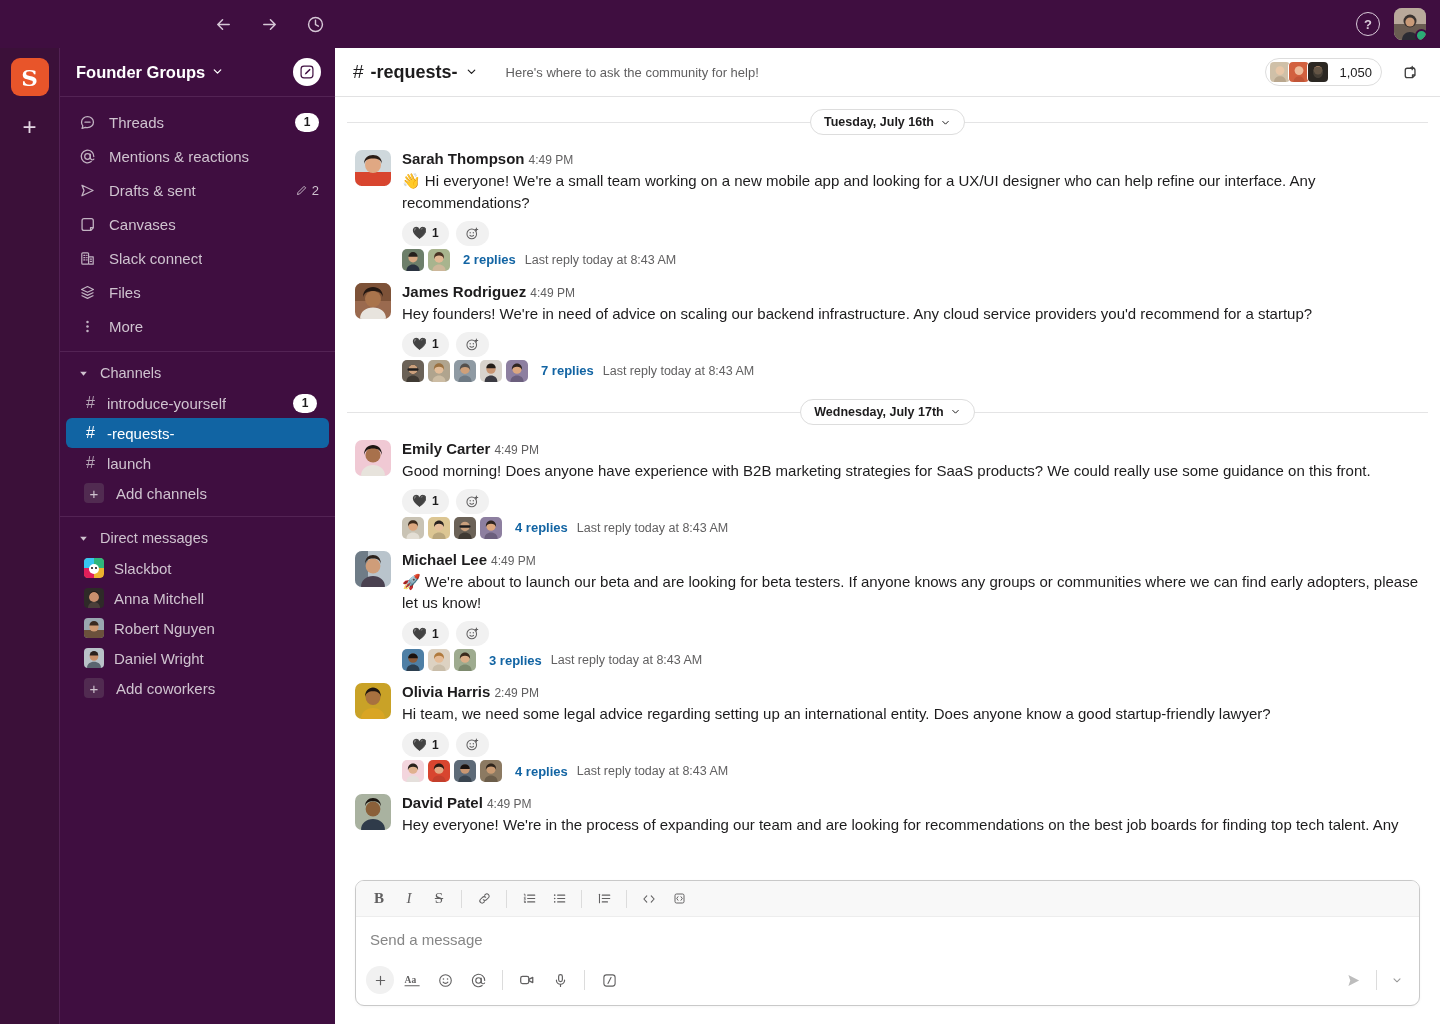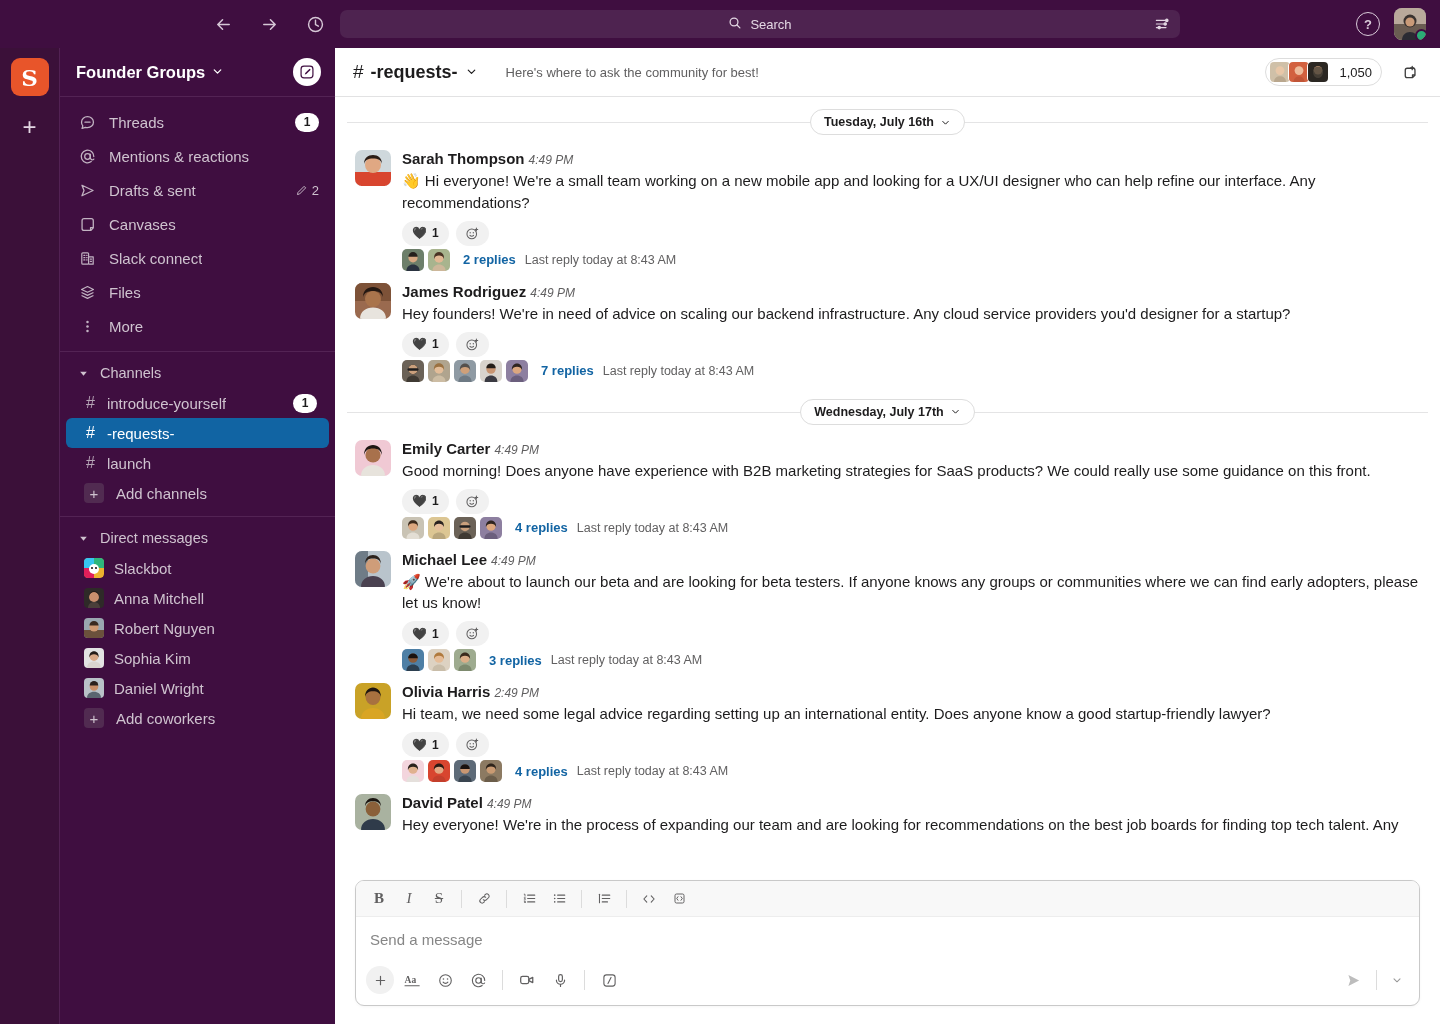--- a/index.html
+++ b/index.html
@@ -157,21 +157,21 @@
   .date-pill {
     position: relative; background: #fff; border: 1px solid #dddddd; border-radius: 18px;
     font-size: 12.5px; font-weight: 700; color: #1d1c1d; padding: 5px 13px;
     display: flex; align-items: center; gap: 6px; cursor: pointer; z-index: 2;
   }
   .msg { display: flex; padding: 7px 20px 2px 20px; position: relative; }
   .msg .avatar { width: 36px; height: 36px; border-radius: 7px; flex: none; margin-right: 11px; overflow: hidden; }
   .msg-body { flex: 1; min-width: 0; }
   .msg-head { display: flex; align-items: baseline; gap: 4px; line-height: 1.2; }
   .msg-author { font-size: 15px; font-weight: 700; color: #1d1c1d; cursor: pointer; }
-  .msg-time { font-size: 12px; color: #616061; cursor: pointer; font-style: italic; }
+  .msg-time { font-size: 12px; color: #616061; cursor: pointer; }
   .msg-text { font-size: 15px; color: #1d1c1d; line-height: 1.46; margin-top: 2px; }
   .reactions { display: flex; gap: 7px; margin-top: 7px; }
   .reaction {
     height: 25px; border-radius: 13px; background: #f1f1f1; display: flex; align-items: center;
     gap: 5px; padding: 0 10px; font-size: 12px; color: #1d1c1d; cursor: pointer; font-weight: 600;
   }
   .add-react {
     height: 25px; width: 33px; border-radius: 13px; background: #f1f1f1; display: flex;
     align-items: center; justify-content: center; cursor: pointer; color: #616061;
   }
@@ -240,41 +240,20 @@
           </svg>
       </div>
       <div class="nav-ico">
         <svg width="19" height="19" viewBox="0 0 20 20" fill="none" stroke="currentColor" stroke-width="1.5">
             <circle cx="10" cy="10" r="7.3"></circle>
             <path d="M10 5.6V10l3 1.8" stroke-linecap="round"></path>
           </svg>
       </div>
     </div>
 
-    <div class="search-wrap">
-      <div class="searchbar">
-        <div class="search-center">
-          <span>
-            <svg width="14" height="14" viewBox="0 0 20 20" fill="none" stroke="currentColor" stroke-width="1.8">
-                <circle cx="8.6" cy="8.6" r="5.6"></circle>
-                <path d="M12.8 12.8L17 17" stroke-linecap="round"></path>
-              </svg>
-          </span>
-          <span>Search</span>
-        </div>
-        <div class="search-filter">
-          <svg width="16" height="16" viewBox="0 0 20 20" fill="none" stroke="currentColor" stroke-width="1.5" stroke-linecap="round">
-              <path d="M3 5.5h11M3 10h9M3 14.5h12"></path>
-              <circle cx="16" cy="5.5" r="1.5" fill="currentColor"></circle>
-              <circle cx="14" cy="10" r="1.5" fill="currentColor"></circle>
-              <circle cx="6.5" cy="14.5" r="1.5" fill="currentColor"></circle>
-            </svg>
-        </div>
-      </div>
-    </div>
 
     <div class="topbar-right">
       <div class="help-ico">?</div>
       <div class="me-avatar">
         <svg class="ph" viewBox="0 0 32 32" preserveAspectRatio="none">
             <rect width="32" height="32" fill="#b9a99b"></rect>
             <rect y="16" width="32" height="16" fill="#6a5c52"></rect>
             <circle cx="16" cy="13" r="6.5" fill="#3a3330"></circle>
             <circle cx="16" cy="14" r="4.6" fill="#c99a78"></circle>
             <path d="M8 32c0-5 3.6-8 8-8s8 3 8 8z" fill="#2b2b33"></path>
@@ -464,31 +443,20 @@
                 <rect y="12" width="20" height="8" fill="#6b513c"></rect>
                 <circle cx="10" cy="9" r="4.6" fill="#cf9a73"></circle>
                 <path d="M5.4 7.5a4.6 4.6 0 019.2 0z" fill="#3a2a20"></path>
               </svg>
           </span>
           <span class="sb-label">Robert Nguyen</span>
         </div>
         <div class="dm-row">
           <span class="dm-av">
             <svg class="ph" viewBox="0 0 20 20">
-                <rect width="20" height="20" fill="#e3e3e3"></rect>
-                <path d="M3 20c0-4.5 3.2-6.6 7-6.6s7 2.1 7 6.6z" fill="#d9d4cf"></path>
-                <circle cx="10" cy="8.5" r="4.4" fill="#d9a886"></circle>
-                <path d="M5.4 9.5c-.4-4 1.8-6.2 4.6-6.2s5 2.2 4.6 6.2c-.6-2.4-2.2-3.3-4.6-3.3s-4 .9-4.6 3.3z" fill="#241c18"></path>
-              </svg>
-          </span>
-          <span class="sb-label">Sophia Kim</span>
-        </div>
-        <div class="dm-row">
-          <span class="dm-av">
-            <svg class="ph" viewBox="0 0 20 20">
                 <rect width="20" height="20" fill="#b9c2c8"></rect>
                 <path d="M3 20c0-4.2 3.2-6.3 7-6.3s7 2.1 7 6.3z" fill="#5a6670"></path>
                 <circle cx="10" cy="8.4" r="4.3" fill="#c98f68"></circle>
                 <path d="M5.7 7.4a4.3 4.3 0 018.6 0z" fill="#2b211c"></path>
               </svg>
           </span>
           <span class="sb-label">Daniel Wright</span>
         </div>
 
         <div class="add-row">
@@ -503,21 +471,21 @@
       <div class="ch-header">
         <div class="ch-title">
           <span class="h">#</span>
           <span>-requests-</span>
           <span>
             <svg width="13" height="13" viewBox="0 0 20 20" fill="none" stroke="currentColor" stroke-width="1.8" stroke-linecap="round" stroke-linejoin="round">
                 <path d="M5 8l5 5 5-5"></path>
               </svg>
           </span>
         </div>
-        <div class="ch-topic">Here's where to ask the  community for best!</div>
+        <div class="ch-topic">Here's where to ask the  community for help!</div>
 
         <div class="hdr-right">
           <div class="members">
             <div class="members-stack">
               <span class="av">
                   <svg class="ph" viewBox="0 0 20 20">
                     <rect width="20" height="20" fill="#cfc0a8"></rect>
                     <circle cx="10" cy="8.6" r="4.4" fill="#e8c7a8"></circle>
                     <path d="M4 20c0-3.8 2.8-5.8 6-5.8s6 2 6 5.8z" fill="#b9a78e"></path>
                   </svg>
@@ -625,21 +593,21 @@
                 <circle cx="18" cy="16" r="8" fill="#a9744c"></circle>
                 <path d="M8 14c0-6.5 4.5-10 10-10s10 3.5 10 10c-1.2-4-4.5-6-10-6S9.2 10 8 14z" fill="#241812"></path>
                 <path d="M5 36c0-7.5 5.8-11.5 13-11.5S31 28.5 31 36z" fill="#e8e4de"></path>
               </svg>
           </div>
           <div class="msg-body">
             <div class="msg-head">
               <span class="msg-author">James Rodriguez</span>
               <span class="msg-time">4:49 PM</span>
             </div>
-            <div class="msg-text">Hey founders! We're in need of advice on scaling our backend infrastructure. Any cloud service providers you'd designer for a startup?</div>
+            <div class="msg-text">Hey founders! We're in need of advice on scaling our backend infrastructure. Any cloud service providers you'd recommend for a startup?</div>
             <div class="reactions">
               <div class="reaction">
                 <span>🖤</span>
                 <span>1</span>
               </div>
               <div class="add-react">
                 <svg width="15" height="15" viewBox="0 0 20 20" fill="none" stroke="currentColor" stroke-width="1.4">
                     <circle cx="9" cy="10.5" r="6.4"></circle>
                     <circle cx="6.9" cy="9" r=".9" fill="currentColor" stroke="none"></circle>
                     <circle cx="11.1" cy="9" r=".9" fill="currentColor" stroke="none"></circle>

